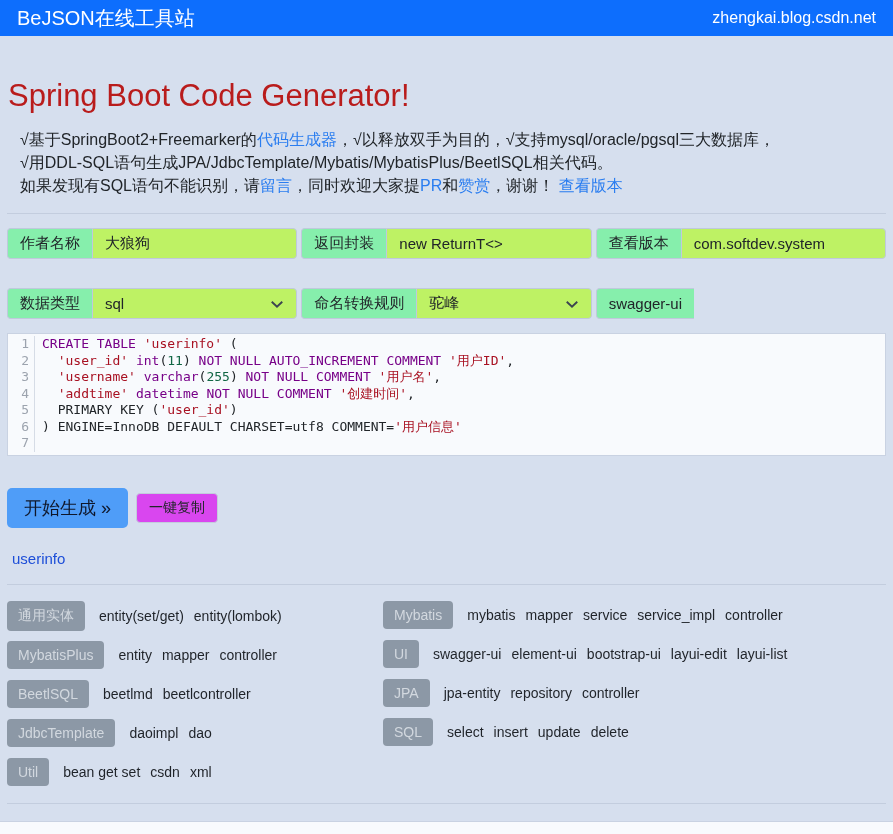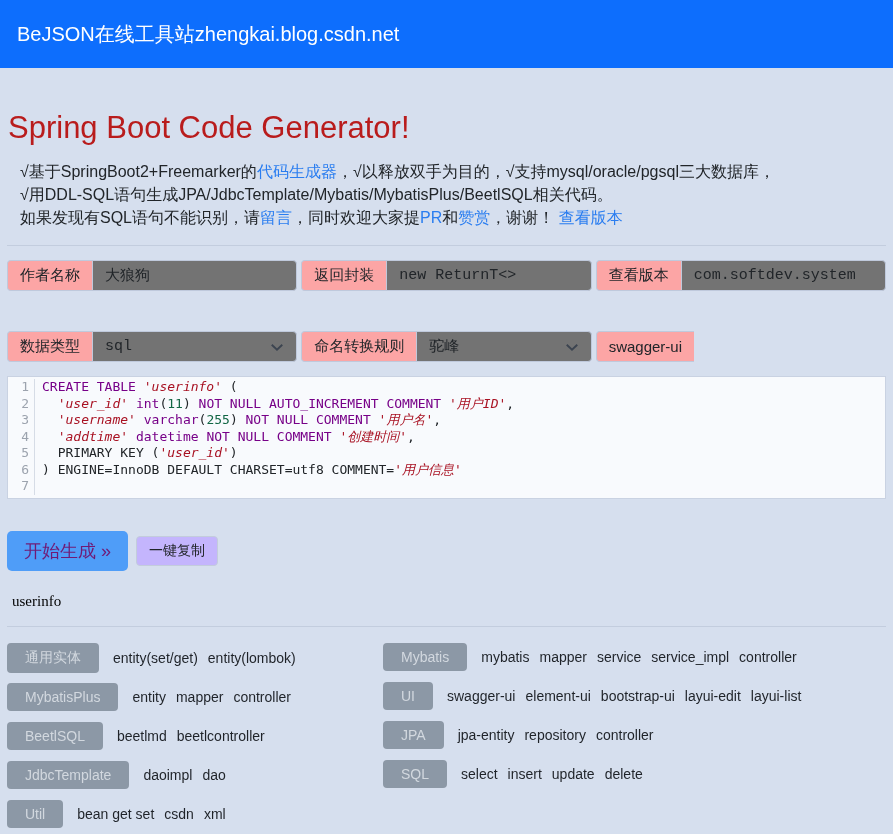--- a/index.html
+++ b/index.html
@@ -4,91 +4,91 @@
 <style>
   * { margin:0; padding:0; box-sizing:border-box; }
   html,body { width:893px; height:834px; overflow:hidden; }
   body {
     background:#d6dfee;
     font-family:"Liberation Sans","DejaVu Sans",sans-serif;
     color:#212529;
   }
   
   .navbar {
-    height:68px; background:#0d6efd; color:#fff;
-    display:flex; align-items:center; 
+    height:36px; background:#0d6efd; color:#fff;
+    display:flex; align-items:center; justify-content:space-between;
     padding:0 17px;
   }
   .navbar .brand { font-size:20px; }
-  .navbar .right-link { font-size:20px; color:#fff; text-decoration:none; }
+  .navbar .right-link { font-size:16px; color:#fff; text-decoration:none; }
 
   .container { padding:0 7px; }
 
   
   .page-title { font-size:31px; font-weight:500; margin:42px 0 14px 1px; color:#b91c1c; }
   .intro { font-size:16px; line-height:23px; color:#212529; margin-left:13px; }
   .intro a { color:#2a7df0; text-decoration:none; cursor:pointer; }
 
   hr.divider { border:0; border-top:1px solid #c3cdde; margin:16px 0 0 0; }
 
   
   .form-row { display:flex; gap:4px; margin-top:14px; }
-  .form-row + .form-row { margin-top:40px; }
+  .form-row + .form-row { margin-top:29px; }
   .igroup { display:flex; flex:1; min-width:0; }
   .igroup .ilabel {
-    background:#fca5a5; border:1px solid #bfc9dc; border-right:0;
+    background:#86efac; border:1px solid #bfc9dc; border-right:0;
     padding:5px 12px; font-size:15px; white-space:nowrap;
     border-radius:4px 0 0 4px; color:#212529; display:flex; align-items:center;
   }
   .igroup .ifield {
-    background:#737373; border:1px solid #bfc9dc; flex:1; min-width:0;
+    background:#bef264; border:1px solid #bfc9dc; flex:1; min-width:0;
     padding:5px 12px; font-size:15px; border-radius:0 4px 4px 0;
-    color:#212529; font-family:Liberation Mono, monospace; outline:none;
+    color:#212529; font-family:Liberation Sans, sans-serif; outline:none;
   }
   .igroup .iselect {
     display:flex; align-items:center; justify-content:space-between;
     cursor:pointer;
   }
   .iselect .chev { flex:0 0 auto; margin-left:6px; display:flex; align-items:center; }
 
   
   .editor {
     background:#f8fafd; border:1px solid #c9d2e2; margin-top:14px;
     font-family:"DejaVu Sans Mono","Liberation Mono",monospace;
     font-size:13px; line-height:16.5px; padding:2px 0 3px 0;
   }
   .editor .cline { display:flex; white-space:pre; }
   .editor .gut {
     flex:0 0 27px; text-align:right; padding-right:5px; color:#9ca3ae;
     border-right:1px solid #d6dce6; user-select:none;
   }
   .editor .codetxt { padding-left:7px; }
   .tok-kw  { color:#770088; }
-  .tok-str { color:#a81122;font-style:italic; }
+  .tok-str { color:#a81122; }
   .tok-num { color:#116644;text-align:center; }
 
   
   .actions { margin-top:32px; display:flex; align-items:center; gap:8px; }
   .btn-primary {
-    background:#4f9df8; color:#701a75; border:0; border-radius:5px;
+    background:#4f9df8; color:#0f172a; border:0; border-radius:5px;
     font-size:18px; padding:8px 17px; cursor:pointer; font-family:inherit;
   }
   .btn-light {
-    background:#c4b5fd; color:#212529; border:1px solid #c3ccdc; border-radius:4px;
+    background:#d946ef; color:#212529; border:1px solid #c3ccdc; border-radius:4px;
     font-size:14px; padding:5px 12px; cursor:pointer; font-family:inherit;
   }
 
-  .table-tab { margin:22px 0 0 5px; font-size:15px; color:#000000; cursor:pointer; display:inline-block;font-family:Liberation Serif, serif; }
+  .table-tab { margin:22px 0 0 5px; font-size:15px; color:#1d4ed8; cursor:pointer; display:inline-block; }
 
   
   .groups-wrap { display:grid; grid-template-columns:376px 1fr; margin-top:16px; }
   .gcol { display:flex; flex-direction:column; gap:10px; }
   .grow { display:flex; align-items:center; gap:14px; min-height:29px; }
   .gbadge {
-    background:#8c98a6; color:#d2d8df; font-size:14px; padding:6px 18px;
+    background:#8c98a6; color:#d2d8df; font-size:14px; padding:6px 11px;
     border-radius:4px; white-space:nowrap; cursor:pointer;
   }
   .glinks { display:flex; gap:10px; flex-wrap:nowrap; }
   .glink { font-size:14px; color:#1f2329; cursor:pointer; white-space:nowrap; }
 
   .bottom-hr { margin-top:18px; }
   .editor.java { margin-top:17px; border-left:0; border-right:0; padding-bottom:40px; }
 </style>
 </head>
 <body>

